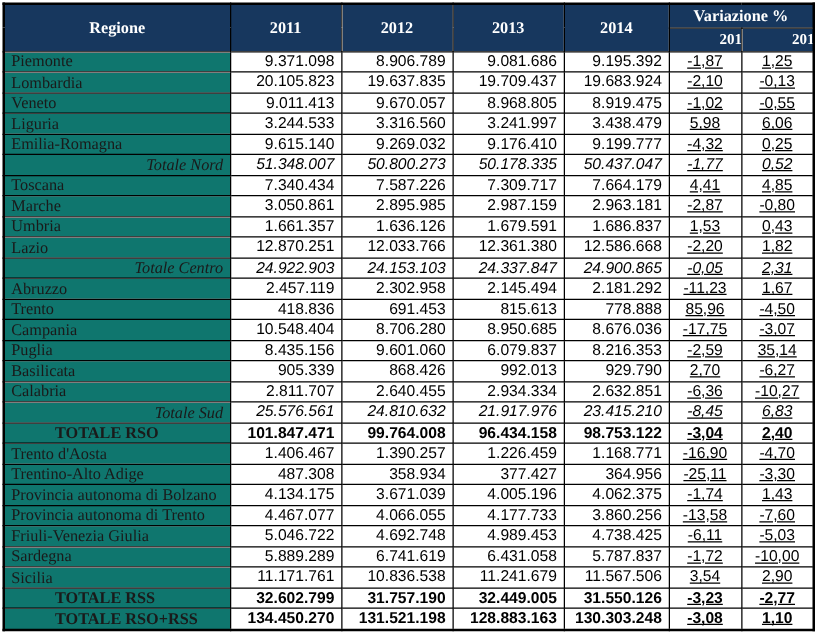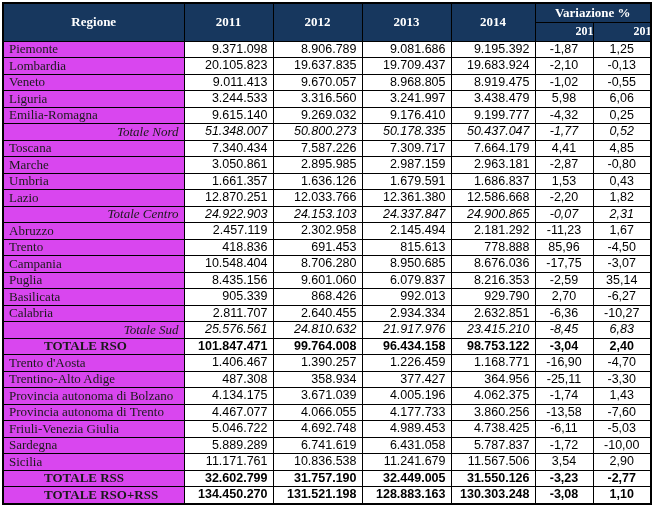--- a/index.html
+++ b/index.html
@@ -30,35 +30,36 @@
     background: #17375E;
     color: #ffffff;
     font-family: "Liberation Serif", serif;
     font-weight: bold;
     font-size: 13px;
     text-align: center;
   }
   thead tr { height: 19px; }
   thead tr.subhead th { font-size: 12px; padding-left: 40px; }
   td.region {
-    background: #d946ef;
+    background: #0f766e;
     font-family: "Liberation Serif", serif;
     font-size: 13px;
     text-align: left;
     color: #1a1a1a;
   }
   td.num {
     font-size: 12.5px;
     text-align: right;
     color: #000;
   }
   td.var {
     font-size: 12.5px;
     text-align: center;
     color: #000;
+    text-decoration: underline;
   }
   tr.subtotal td.region {
     font-weight: normal;
     font-style: italic;
     text-align: right;
   }
   tr.subtotal td.num, tr.subtotal td.var { font-style: italic; }
   tr.total td.region { font-weight: bold; padding-left: 40px; }
   tr.total td.num, tr.total td.var { font-weight: bold; }
 </style>
@@ -179,21 +180,21 @@
         <td class="num">12.586.668</td>
         <td class="var">-2,20</td>
         <td class="var">1,82</td>
       </tr>
       <tr class="subtotal">
         <td class="region">Totale Centro</td>
         <td class="num">24.922.903</td>
         <td class="num">24.153.103</td>
         <td class="num">24.337.847</td>
         <td class="num">24.900.865</td>
-        <td class="var">-0,07</td>
+        <td class="var">-0,05</td>
         <td class="var">2,31</td>
       </tr>
       <tr class="normal">
         <td class="region">Abruzzo</td>
         <td class="num">2.457.119</td>
         <td class="num">2.302.958</td>
         <td class="num">2.145.494</td>
         <td class="num">2.181.292</td>
         <td class="var">-11,23</td>
         <td class="var">1,67</td>

